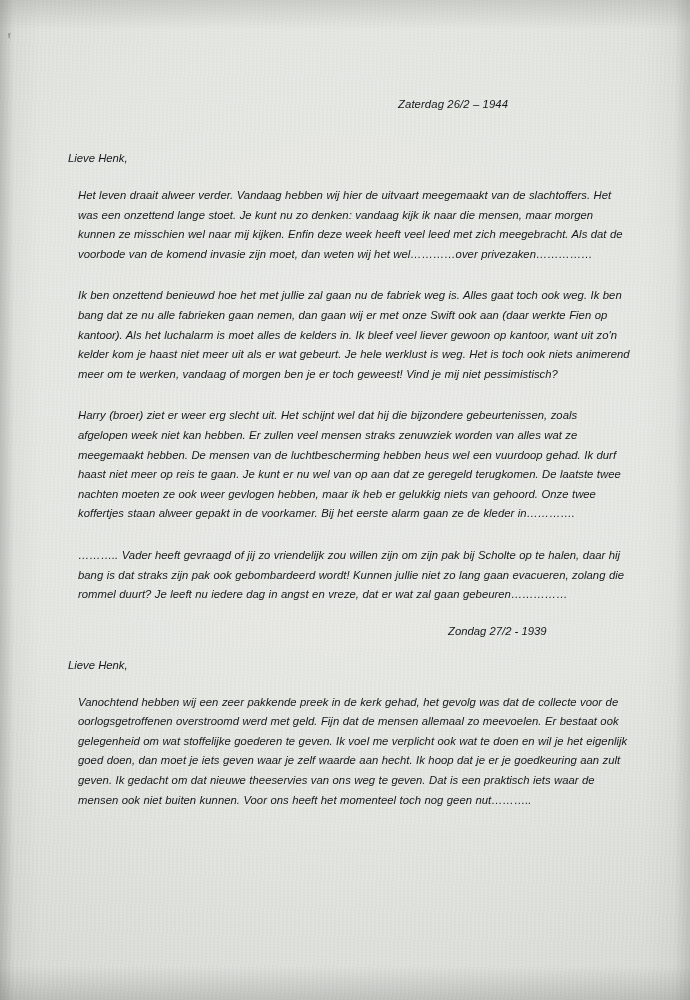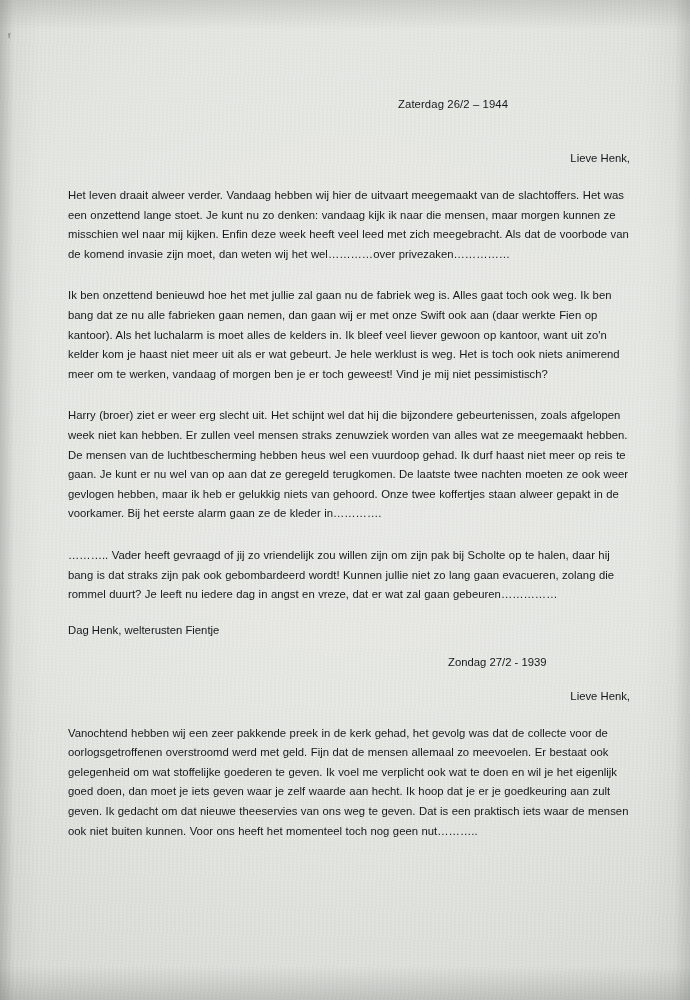--- a/index.html
+++ b/index.html
@@ -50,20 +50,21 @@
     top: 0;
     width: 690px;
     height: 1000px;
     padding: 0;
   }
 
   .content {
     position: relative;
     z-index: 3;
     padding: 0 60px 0 68px;
+    font-style: italic;
   }
 
   .corner-mark {
     position: absolute;
     left: 8px;
     top: 30px;
     font-size: 9px;
     color: #6b6f6b;
     z-index: 4;
     transform: rotate(-6deg);
@@ -86,31 +87,30 @@
     margin: 0;
     padding-left: 380px;
     padding-top: 20px;
   }
 
   .salutation {
     font-size: 11.3px;
     color: #15181c;
     margin: 0;
     padding-top: 42px;
-    text-align: right;
   }
   .salutation.second {
     padding-top: 22px;
   }
 
   p.para {
     font-size: 11.3px;
     line-height: 19.6px;
     color: #15181c;
-    margin: 0 0 0 0;
+    margin: 0 0 0 10px;
     padding-top: 22px;
     text-align: left;
     letter-spacing: 0.02px;
     word-spacing: 0.3px;
   }
 
   .closing {
     font-size: 11.3px;
     color: #15181c;
     margin: 0;
@@ -128,21 +128,20 @@
 
       <div class="date-line">Zaterdag 26/2 – 1944</div>
 
       <div class="salutation">Lieve Henk,</div>
 
       <p class="para">Het leven draait alweer verder. Vandaag hebben wij hier de uitvaart meegemaakt van de slachtoffers. Het was een onzettend lange stoet. Je kunt nu zo denken: vandaag kijk ik naar die mensen, maar morgen kunnen ze misschien wel naar mij kijken. Enfin deze week heeft veel leed met zich meegebracht. Als dat de voorbode van de komend invasie zijn moet, dan weten wij het wel…………over privezaken……………</p>
       <p class="para">Ik ben onzettend benieuwd hoe het met jullie zal gaan nu de fabriek weg is. Alles gaat toch ook weg. Ik ben bang dat ze nu alle fabrieken gaan nemen, dan gaan wij er met onze Swift ook aan (daar werkte Fien op kantoor). Als het luchalarm is moet alles de kelders in.  Ik bleef veel liever gewoon op kantoor, want uit zo'n kelder kom je haast niet meer uit als er wat gebeurt. Je hele werklust is weg. Het is toch ook niets animerend meer om te werken, vandaag of morgen ben je er toch geweest! Vind je mij niet pessimistisch?</p>
       <p class="para">Harry (broer) ziet er weer erg slecht uit. Het schijnt wel dat hij die bijzondere gebeurtenissen, zoals afgelopen week niet kan hebben. Er zullen veel mensen straks zenuwziek worden van alles wat ze meegemaakt hebben. De mensen van de luchtbescherming hebben heus wel een vuurdoop gehad. Ik durf haast niet meer op reis te gaan. Je kunt er nu wel van op aan dat ze geregeld terugkomen. De laatste twee nachten moeten ze ook weer gevlogen hebben, maar ik heb er  gelukkig niets van gehoord. Onze twee koffertjes staan alweer gepakt in de voorkamer. Bij het eerste alarm gaan ze de kleder in………….</p>
       <p class="para">……….. Vader heeft gevraagd of jij zo vriendelijk zou willen zijn om zijn pak bij Scholte op te halen, daar hij bang is dat straks zijn pak ook gebombardeerd wordt! Kunnen jullie niet zo lang gaan evacueren, zolang die rommel duurt? Je leeft nu iedere dag in angst en vreze, dat er wat zal gaan gebeuren……………</p>
 
-      <div class="closing">Dag Henk, welterusten  Fientje</div>
 
       <div class="date-line2">Zondag 27/2 - 1939</div>
 
       <div class="salutation second">Lieve Henk,</div>
 
       <p class="para">Vanochtend hebben wij een zeer pakkende preek in de kerk gehad, het gevolg was dat de collecte voor de oorlogsgetroffenen overstroomd werd met geld. Fijn dat de mensen allemaal zo meevoelen. Er bestaat ook gelegenheid om wat stoffelijke goederen te geven. Ik voel me verplicht ook wat te doen en wil je het eigenlijk goed doen, dan moet je iets geven waar je zelf waarde aan hecht. Ik hoop dat je er je goedkeuring aan zult geven. Ik gedacht om dat nieuwe theeservies van ons weg te geven. Dat is een praktisch iets waar de mensen ook niet buiten kunnen. Voor ons heeft het momenteel toch nog geen nut………..</p>
 
     </div>
   </div>
 </div>

